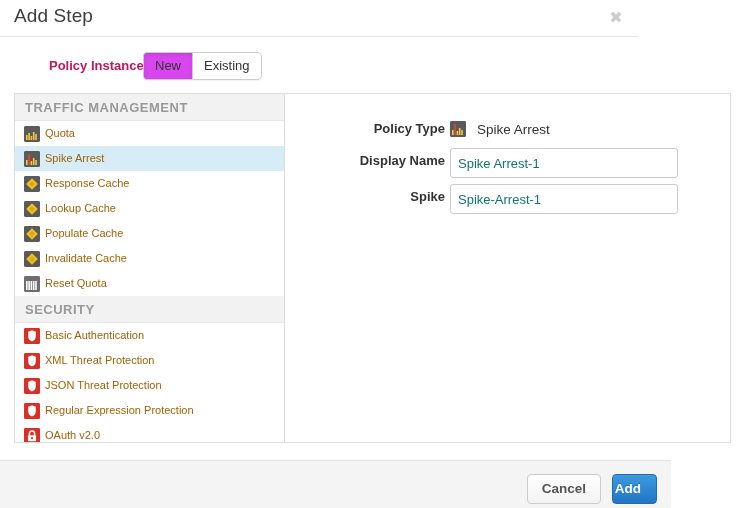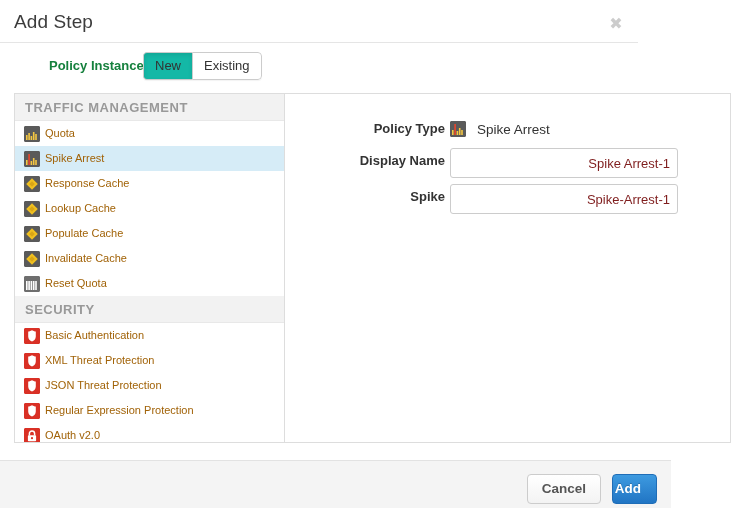--- a/index.html
+++ b/index.html
@@ -17,21 +17,20 @@
   }
 
   
   .dlg-header {
     position: absolute;
     left: 0; top: 0;
     width: 638px;
     height: 37px;
     border-bottom: 1px solid #e5e5e5;
     box-sizing: border-box;
-    margin-top: 6px;
   }
   .dlg-title {
     position: absolute;
     left: 14px;
     top: 5px;
     font-size: 19px;
     font-weight: 400;
     color: #3c3c3c;
     letter-spacing: 0.1px;
   }
@@ -56,21 +55,21 @@
     top: 52px;
     width: 745px;
     height: 30px;
   }
   .instance-label {
     position: absolute;
     left: 49px;
     top: 6px;
     font-size: 13px;
     font-weight: bold;
-    color: #15803d;
+    color: #be185d;
   }
   .btn-group {
     position: absolute;
     left: 143px;
     top: 0;
     display: flex;
     border-radius: 4px;
     overflow: hidden;
     box-shadow: 0 1px 1px rgba(0,0,0,0.05);
   }
@@ -85,21 +84,21 @@
     line-height: 15px;
   }
   .btn-group .tgl:first-child {
     border-radius: 4px 0 0 4px;
     border-right: none;
   }
   .btn-group .tgl:last-child {
     border-radius: 0 4px 4px 0;
   }
   .btn-group .tgl.active {
-    background: #14b8a6;
+    background: #d946ef;
     box-shadow: inset 0 2px 4px rgba(0,0,0,0.10);
   }
 
   
   .panel {
     position: absolute;
     left: 14px;
     top: 93px;
     width: 717px;
     height: 350px;
@@ -190,24 +189,23 @@
   .policy-type-value .ptext { margin-left: 11px; }
   .text-input {
     width: 228px;
     height: 30px;
     box-sizing: border-box;
     border: 1px solid #cccccc;
     border-radius: 3px;
     padding: 0 7px;
     font-size: 13px;
     font-family: "Liberation Sans", sans-serif;
-    color: #7f1d1d;
+    color: #0f766e;
     background: #ffffff;
     outline: none;
-    text-align: right;
   }
 
   
   .footer {
     position: absolute;
     left: 0;
     top: 460px;
     width: 671px;
     height: 48px;
     background: #f4f4f4;

